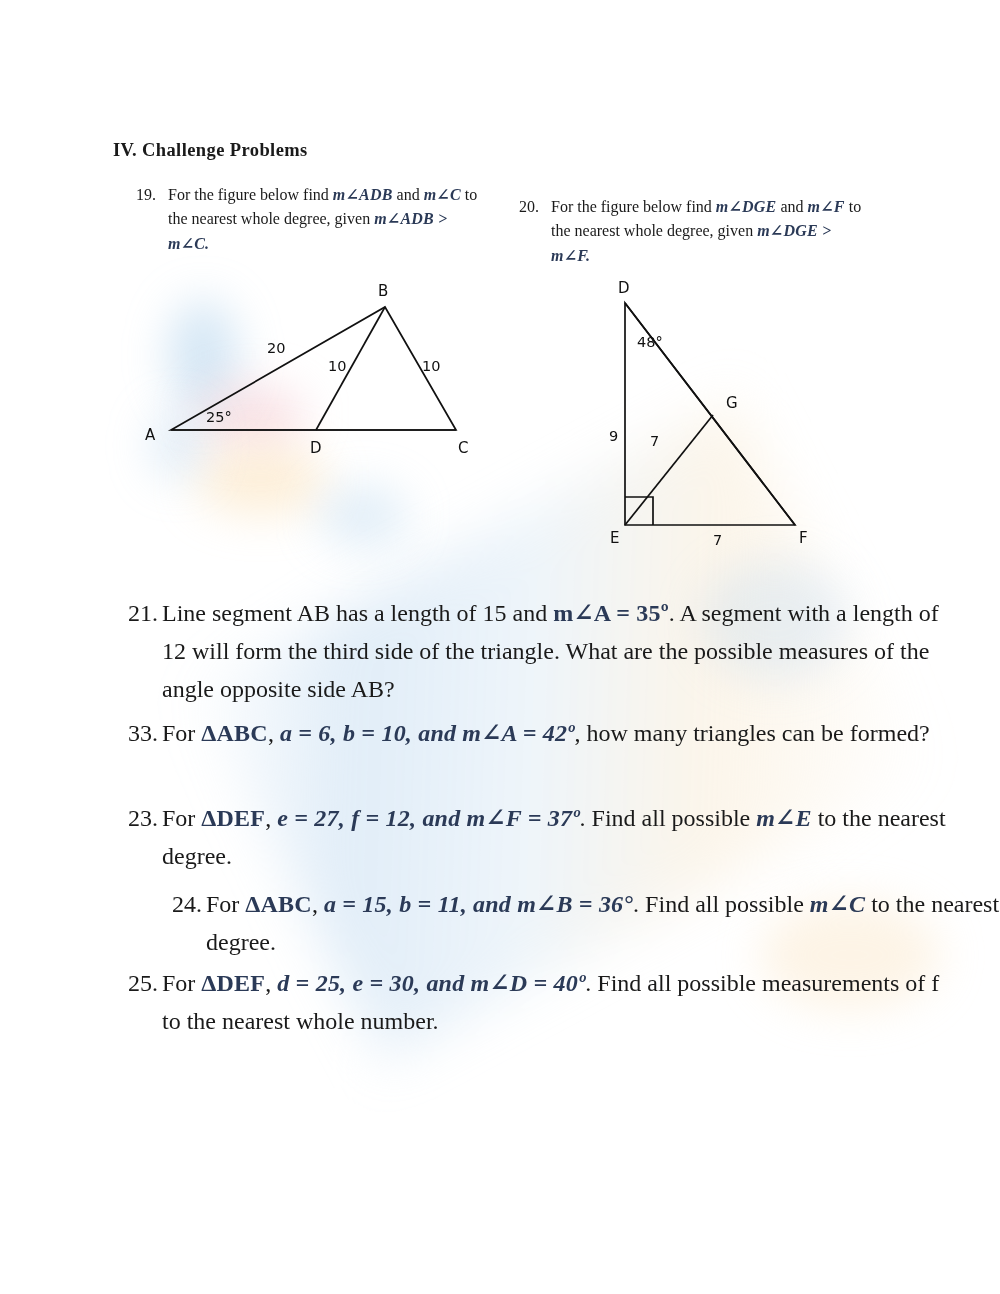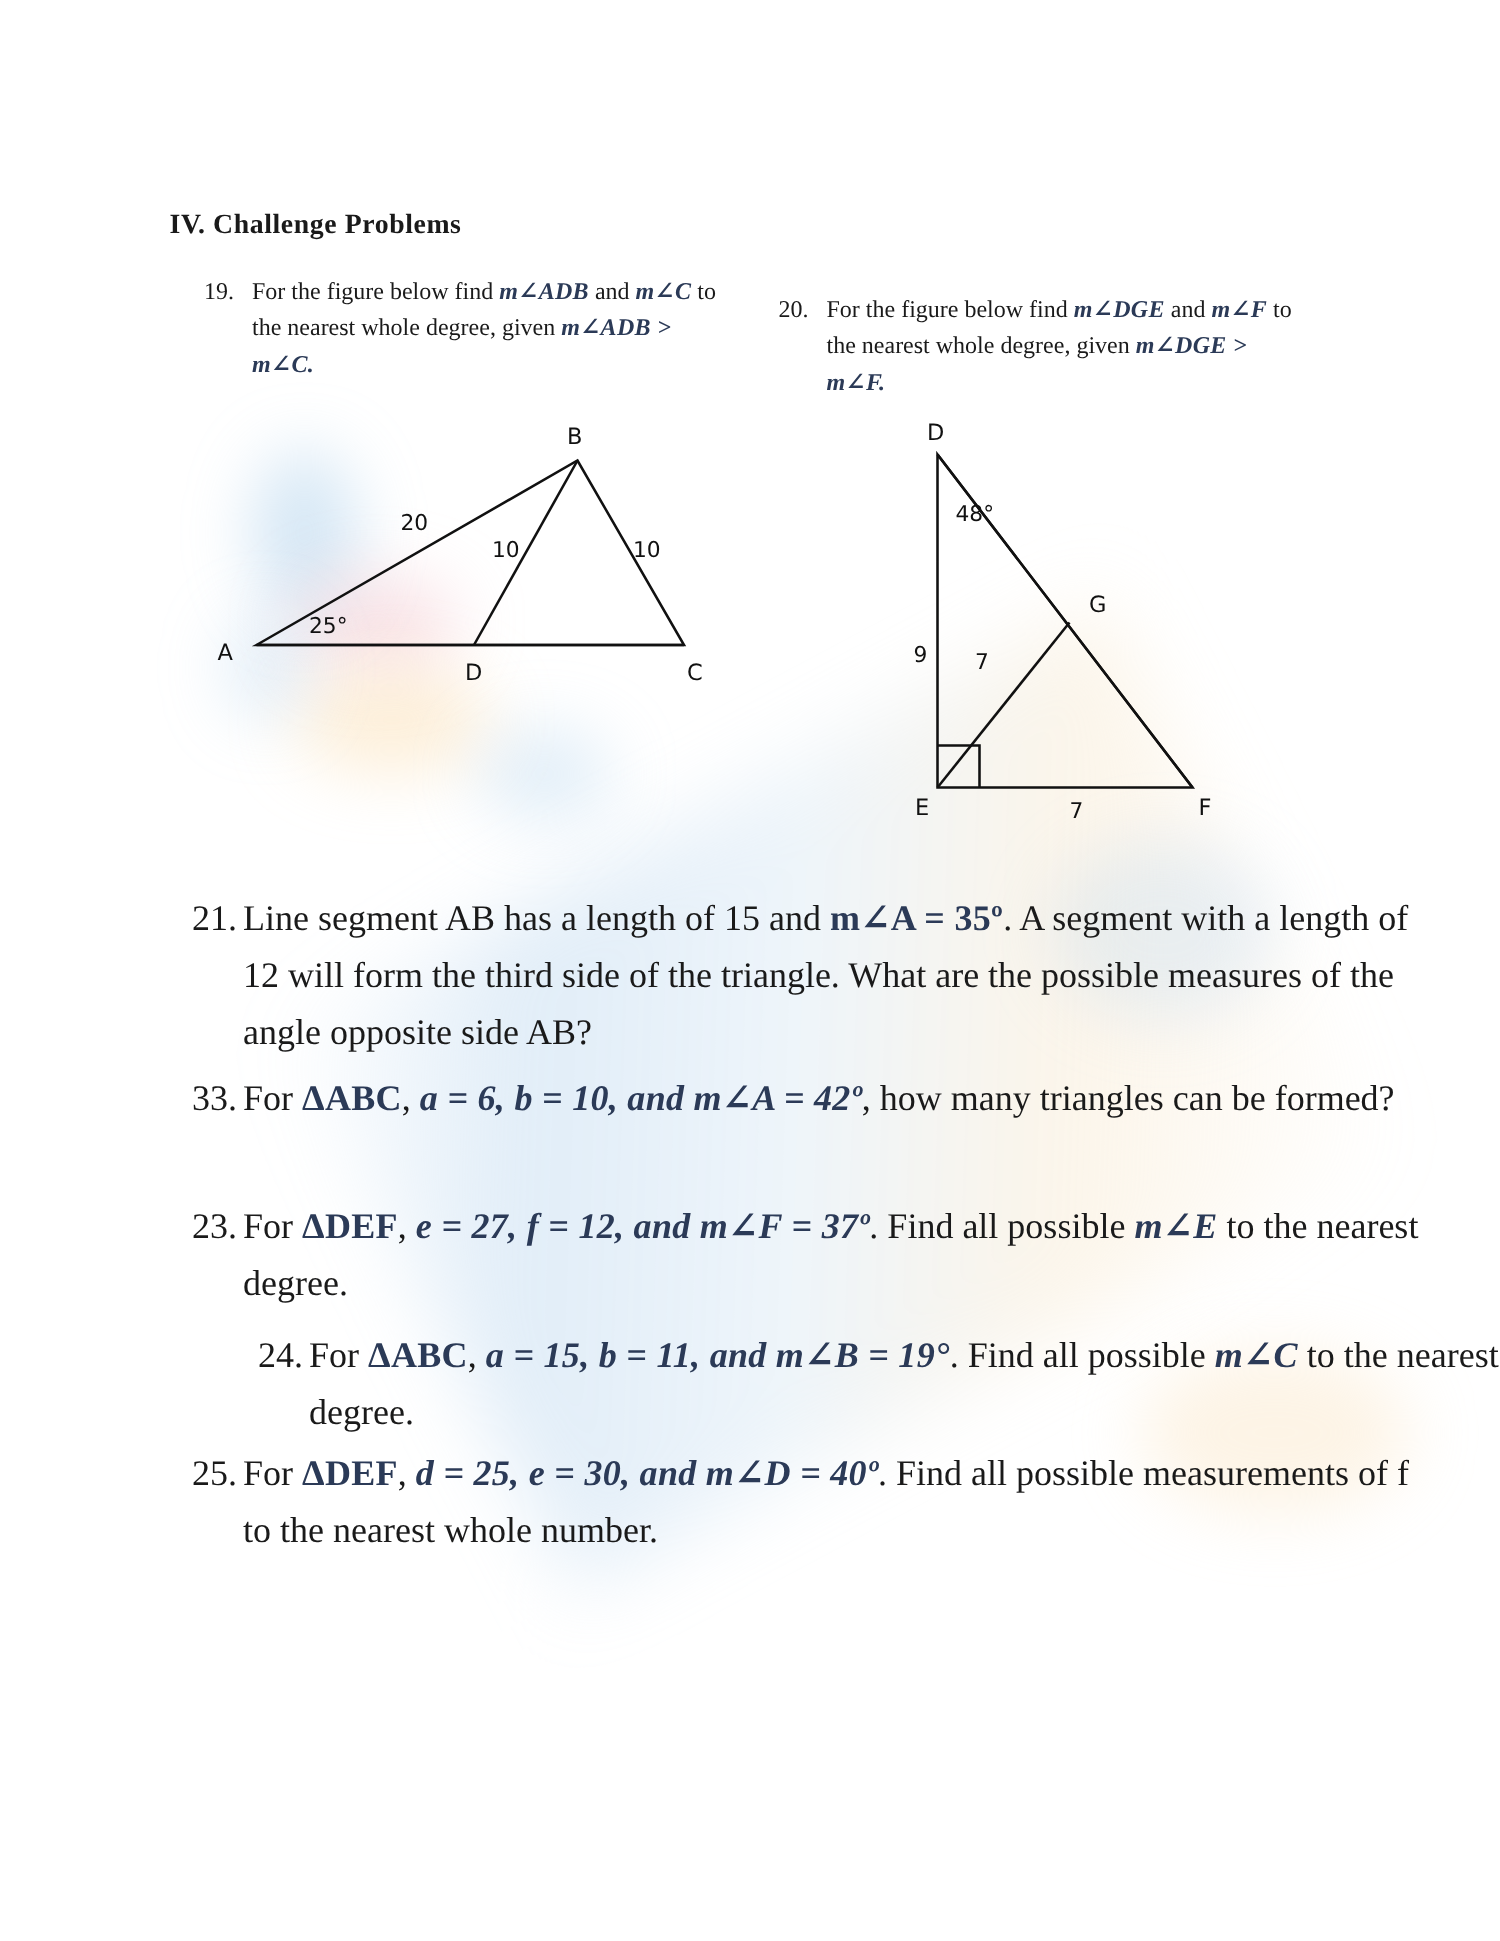--- a/index.html
+++ b/index.html
@@ -211,20 +211,20 @@
 
   <div class="prob" id="prob22">
     <span class="qnum">33.</span><span>For </span><span class="mth up">ΔABC</span><span>, </span><span class="mth">a = 6, b = 10, and m∠A = 42º</span><span>, how many triangles can be formed?</span>
   </div>
 
   <div class="prob" id="prob23">
     <span class="qnum">23.</span><span>For </span><span class="mth up">ΔDEF</span><span>, </span><span class="mth">e = 27, f = 12, and m∠F = 37º</span><span>.   Find all possible </span><span class="mth">m∠E</span><span> to the nearest degree.</span>
   </div>
 
   <div class="prob" id="prob24">
-    <span class="qnum">24.</span><span>For </span><span class="mth up">ΔABC</span><span>, </span><span class="mth">a = 15, b = 11, and m∠B = 19°</span><span>.   Find all possible </span><span class="mth">m∠C</span><span> to the nearest degree.</span>
+    <span class="qnum">24.</span><span>For </span><span class="mth up">ΔABC</span><span>, </span><span class="mth">a = 15, b = 11, and m∠B = 36°</span><span>.   Find all possible </span><span class="mth">m∠C</span><span> to the nearest degree.</span>
   </div>
 
   <div class="prob" id="prob25">
     <span class="qnum">25.</span><span>For </span><span class="mth up">ΔDEF</span><span>, </span><span class="mth">d = 25, e = 30, and m∠D = 40º</span><span>.   Find all possible measurements of f to the nearest whole number.</span>
   </div>
 
 </div>
 
 </body></html>

